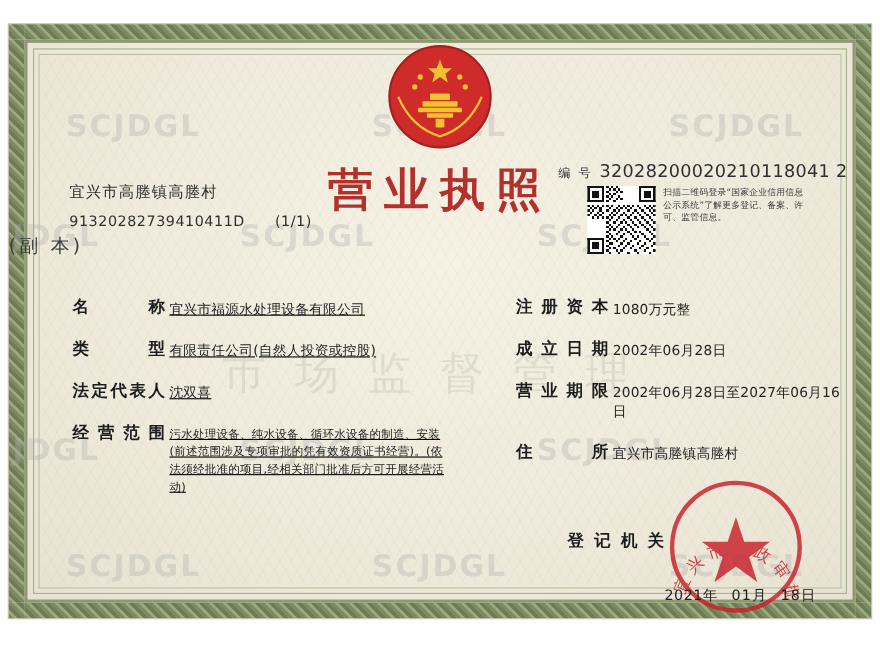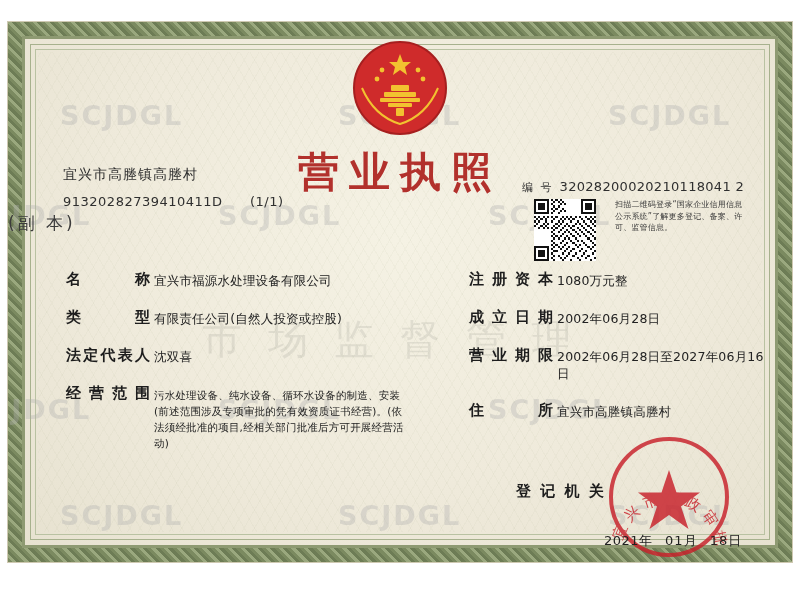--- a/index.html
+++ b/index.html
@@ -148,52 +148,53 @@
     position: absolute;
     right: 48px;
     top: 124px;
     width: 210px;
     text-align: left;
   }
   .qr-number-row {
     display: flex;
     align-items: baseline;
     gap: 6px;
-    justify-content: flex-end;
+    justify-content: center;
     font-size: 11px;
     color: #2f2f2f;
     margin-bottom: 4px;
     white-space: nowrap;
   }
   .qr-number-label { letter-spacing: 2px; }
-  .qr-number-value { font-size: 13px; letter-spacing: 0.3px; margin-top: 33px; }
+  .qr-number-value { font-size: 16px; letter-spacing: 0.3px; }
   .qr-row {
     display: flex;
     align-items: flex-start;
-    gap: 19px;
+    gap: 7px;
   }
   .qr-code {
     width: 62px;
     height: 62px;
     flex: 0 0 auto;
     background-color: #fff;
   }
   .qr-caption {
     font-size: 8px;
     line-height: 1.45;
     color: #3a3a3a;
     width: 130px;
     letter-spacing: 0.2px;
   }
   
   .fields-left {
     position: absolute;
     left: 58px;
     top: 248px;
     width: 340px;
+    text-decoration: underline;
   }
   .fields-right {
     position: absolute;
     left: 461px;
     top: 248px;
     width: 300px;
   }
   .field {
     display: flex;
     align-items: flex-start;

